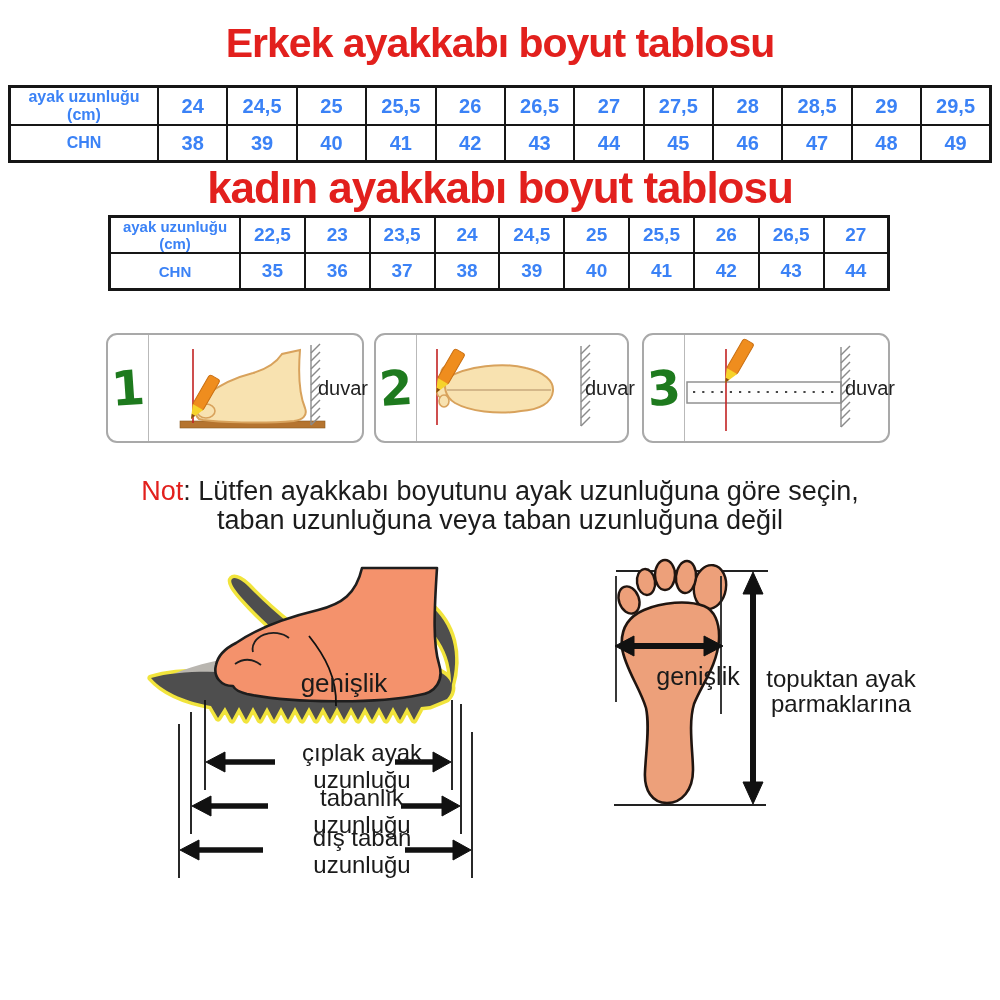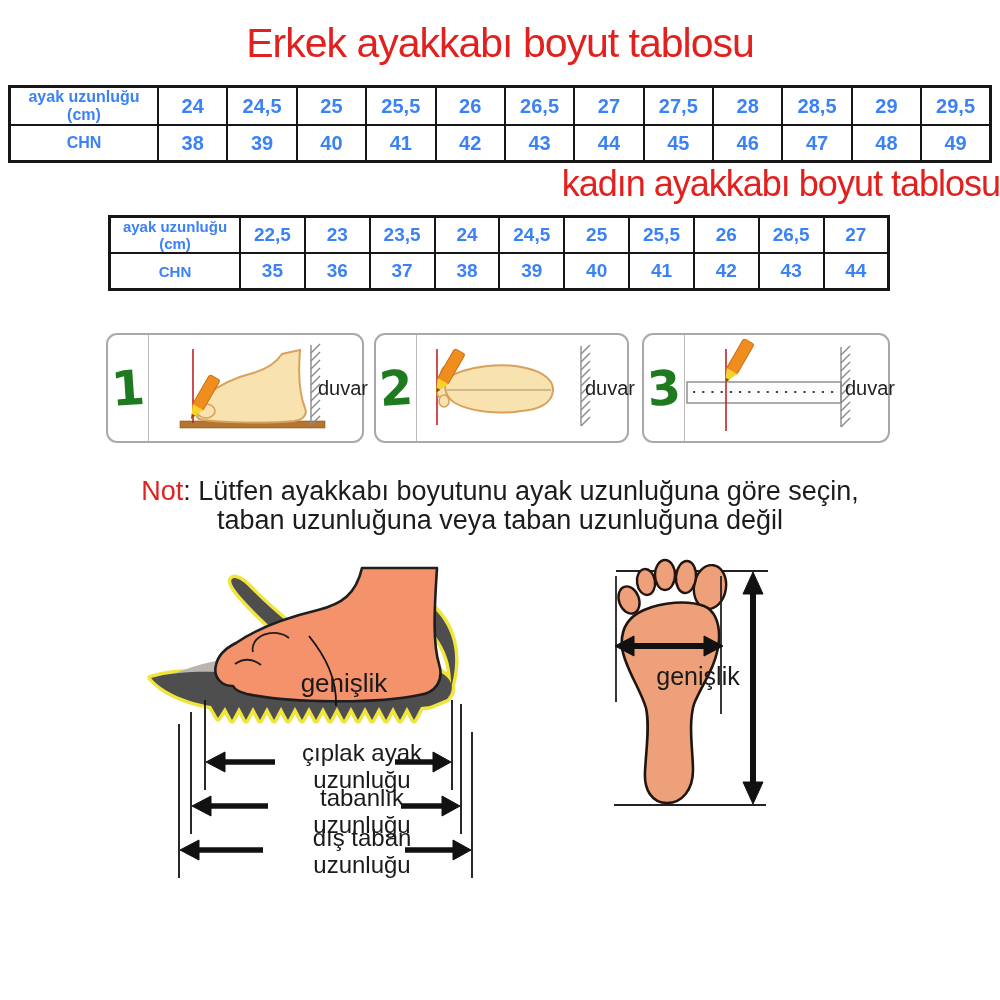--- a/index.html
+++ b/index.html
@@ -1,23 +1,23 @@
 <!DOCTYPE html>
 <html><head>
 <meta charset="utf-8">
 <style>
   html,body{margin:0;padding:0;background:#ffffff;}
   .page{position:relative;width:1000px;height:1000px;background:#ffffff;overflow:hidden;
         font-family:"Liberation Sans","DejaVu Sans",sans-serif;}
 
   
   .main-title{position:absolute;left:0;width:100%;margin:0;text-align:center;
-              color:#e2201d;font-weight:normal;letter-spacing:-1px;}
+              color:#e2201d;font-weight:bold;letter-spacing:-1px;}
   #title-men{top:20px;font-size:41px;}
-  #title-women{top:163px;font-size:36px;text-align:right;}
+  #title-women{top:163px;font-size:44px;}
 
   
   table.size-table{position:absolute;border-collapse:collapse;table-layout:fixed;
                    background:#ffffff;border:3px solid #161616;}
   .size-table td{border:2px solid #161616;text-align:center;vertical-align:middle;
                  color:#3b82f6;font-weight:bold;padding:0;overflow:hidden;}
   table.men-table{left:8px;top:85px;width:984px;}
   .men-table td{height:34px;font-size:20px;}
   .men-table .rowhead{width:146px;font-size:16px;}
   table.women-table{left:108px;top:215px;width:782px;}
@@ -304,15 +304,17 @@
         <line x1="30" y1="90" x2="108" y2="90" stroke-width="6"></line>
         <polygon points="15,90 34,80 34,100"></polygon>
         <polygon points="123,90 104,80 104,100"></polygon>
 
         <line x1="153" y1="34" x2="153" y2="230" stroke-width="6"></line>
         <polygon points="153,16 143,38 163,38"></polygon>
         <polygon points="153,248 143,226 163,226"></polygon>
       </g>
     </svg>
     <div class="dlabel" id="label-genislik-foot">genişlik</div>
+    <div class="dlabel" id="label-heel-toe">topuktan ayak
+parmaklarına</div>
   </div>
 
 </div>
 
 </body></html>

